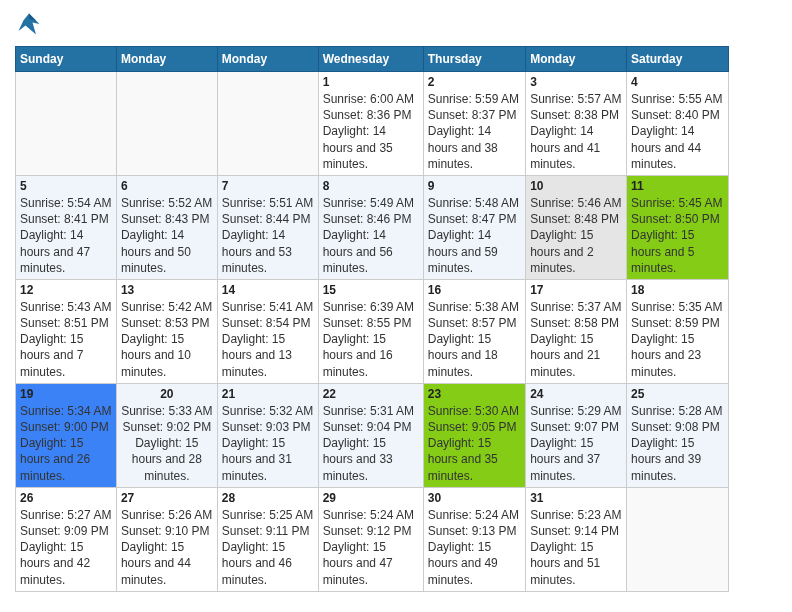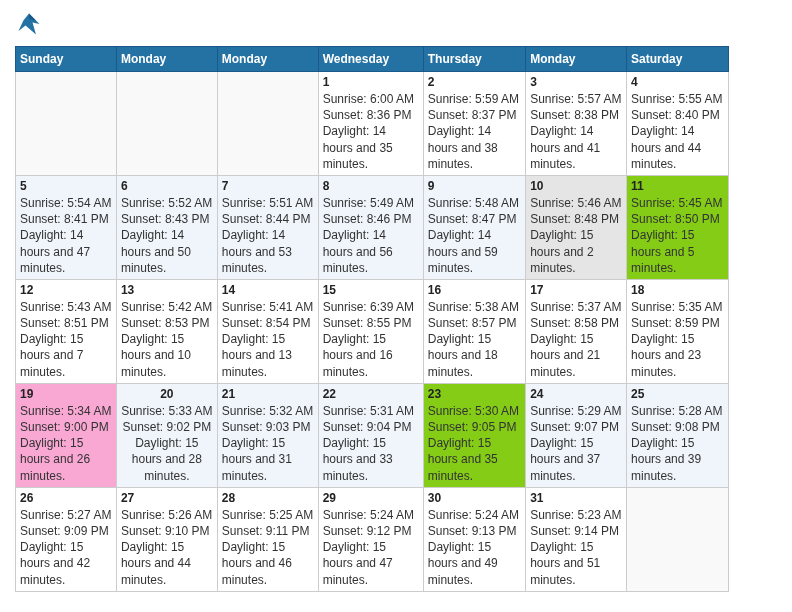--- a/index.html
+++ b/index.html
@@ -242,21 +242,21 @@
 Daylight: 15 hours and 21 minutes.</div>
           </td>
           <td>
             <div class="day-num">18</div>
             <div class="day-info" style="white-space: pre-line;">Sunrise: 5:35 AM
 Sunset: 8:59 PM
 Daylight: 15 hours and 23 minutes.</div>
           </td>
         </tr>
         <tr>
-          <td style="background: #f9a8d4;">
+          <td style="background: #3b82f6;">
             <div class="day-num">19</div>
             <div class="day-info" style="white-space: pre-line;">Sunrise: 5:34 AM
 Sunset: 9:00 PM
 Daylight: 15 hours and 26 minutes.</div>
           </td>
           <td style="background: rgb(240, 245, 251); text-align: center;">
             <div class="day-num">20</div>
             <div class="day-info" style="white-space: pre-line;">Sunrise: 5:33 AM
 Sunset: 9:02 PM
 Daylight: 15 hours and 28 minutes.</div>

